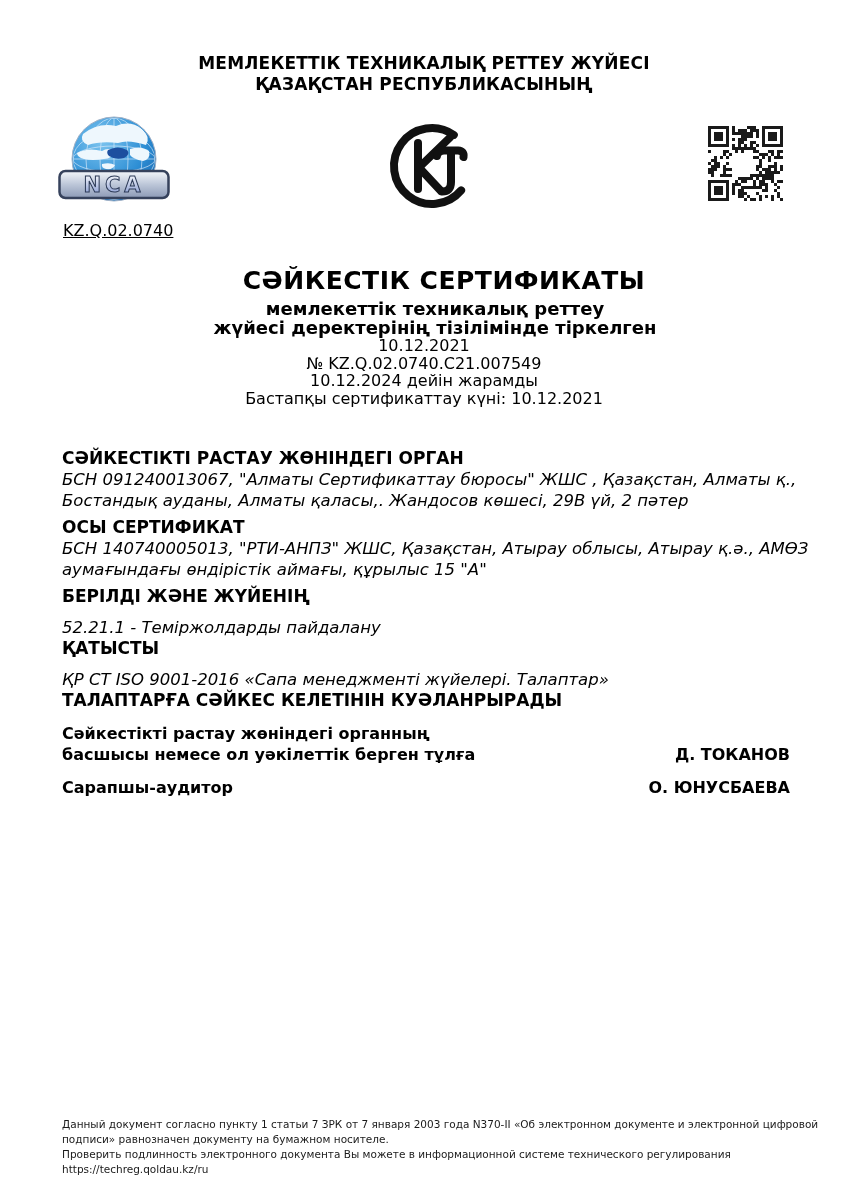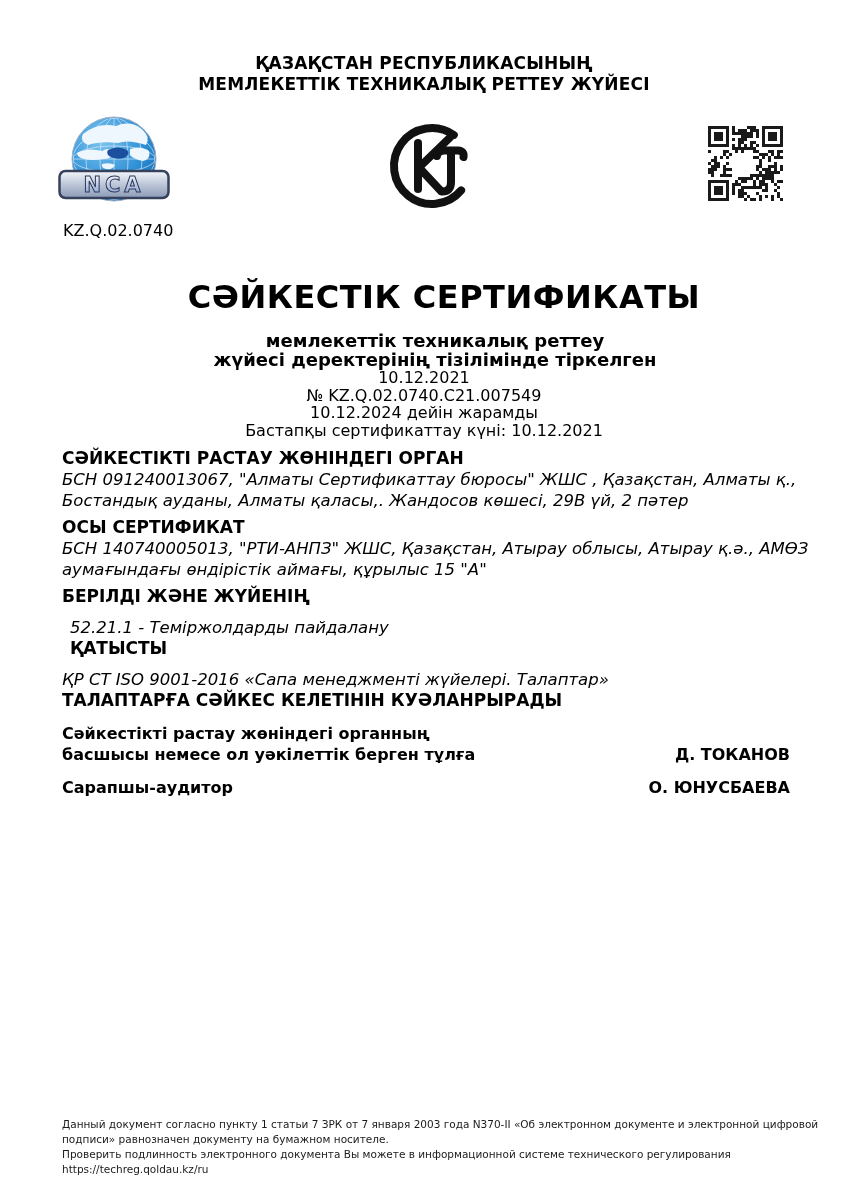--- a/index.html
+++ b/index.html
@@ -13,50 +13,50 @@
   }
   .top-heading{
     position:absolute;top:53px;left:0;right:0;
     text-align:center;font-weight:bold;font-size:17px;line-height:21px;
     letter-spacing:0.2px;
   }
   .nca-logo{position:absolute;left:58px;top:114px;width:112px;height:96px;}
   .kt-mark{position:absolute;left:382px;top:114px;width:104px;height:104px;}
   .qr{position:absolute;left:708px;top:126px;width:75px;height:75px;}
   .qr svg rect{fill:#1a1a1a;}
-  .reg-number{position:absolute;left:63px;top:221px;font-size:16px;line-height:19px;}
+  .reg-number{position:absolute;left:63px;top:221px;font-size:16px;line-height:19px;text-decoration:underline;}
   .title-block{position:absolute;top:263px;left:0;right:0;text-align:center;}
-  .title-block h1{margin:16px;font-size:32px;line-height:36px;font-weight:bold;letter-spacing:0.5px;padding-left:40px;}
+  .title-block h1{margin:0;font-size:25px;line-height:36px;font-weight:bold;letter-spacing:0.5px;padding-left:40px;}
   .subline{font-weight:bold;font-size:18px;line-height:19px;margin-left:22px;}
   .metaline{font-size:16px;line-height:17.5px;}
   .content{position:absolute;top:448px;left:62px;width:728px;}
   .sec{margin:0 0 6px 0;}
   .sec-head{font-weight:bold;font-size:17px;line-height:21px;white-space:nowrap;}
   .sec-body{font-style:italic;font-size:16.5px;line-height:21px;white-space:nowrap;}
-  .scope-block{margin-top:10px;margin-left:8px;}
+  .scope-block{margin-top:10px;}
   .standard-block{margin-top:10px;}
   .sig-block{margin-top:12px;}
   .sig-row{display:flex;justify-content:space-between;align-items:flex-end;margin-bottom:12px;gap:42px;}
   .sig-role{font-weight:bold;font-size:16px;line-height:21px;}
   .sig-name{font-weight:bold;font-size:16px;line-height:21px;text-align:right;white-space:nowrap;}
   .footer{
     position:absolute;left:62px;top:1117px;width:740px;
     font-size:10.5px;line-height:15px;color:#1a1a1a;
   }
   .footer .f-line{white-space:nowrap;}
   .footer .f-link{color:#1a1a1a;text-decoration:none;}
 </style>
 </head>
 <body>
 
 <div class="page">
 
   <div class="top-heading">
+    <div>МЕМЛЕКЕТТІК ТЕХНИКАЛЫҚ РЕТТЕУ ЖҮЙЕСІ</div>
     <div>ҚАЗАҚСТАН РЕСПУБЛИКАСЫНЫҢ</div>
-    <div>МЕМЛЕКЕТТІК ТЕХНИКАЛЫҚ РЕТТЕУ ЖҮЙЕСІ</div>
   </div>
 
   <div class="nca-logo">
     <svg width="112" height="96" viewBox="0 0 112 96" xmlns="http://www.w3.org/2000/svg">
       <defs>
         <radialGradient id="globeG" cx="35%" cy="28%" r="80%">
           <stop offset="0%" stop-color="#7cc4ef"></stop>
           <stop offset="65%" stop-color="#2e8fd5"></stop>
           <stop offset="100%" stop-color="#1a6cb5"></stop>
         </radialGradient>

